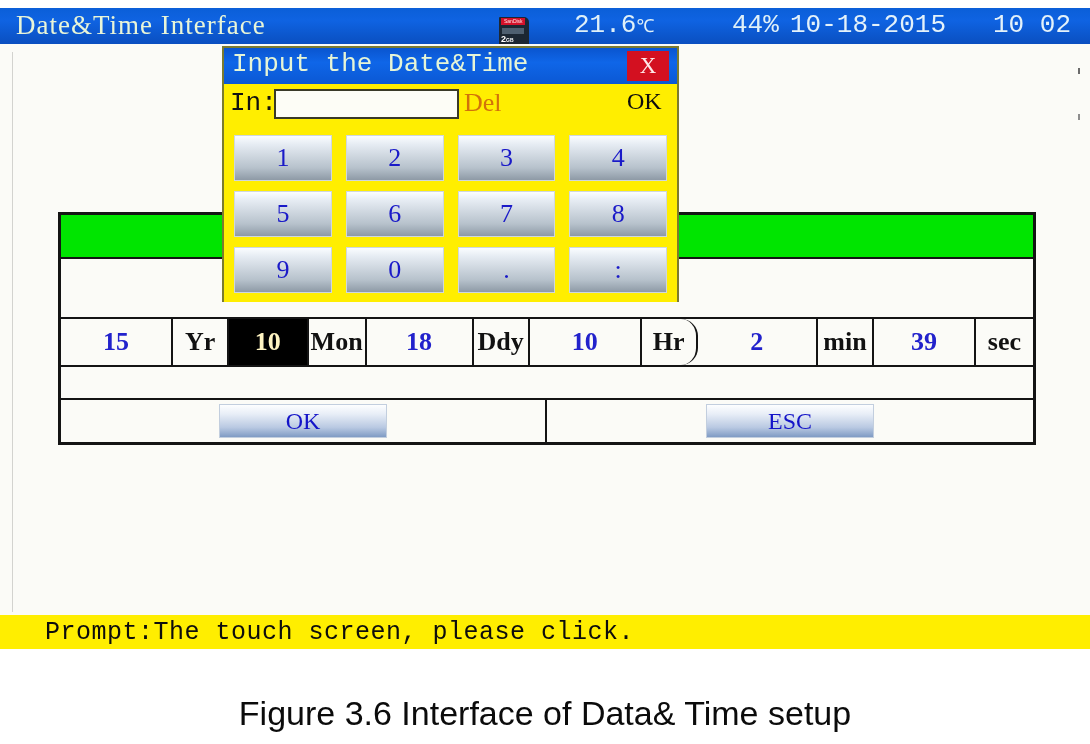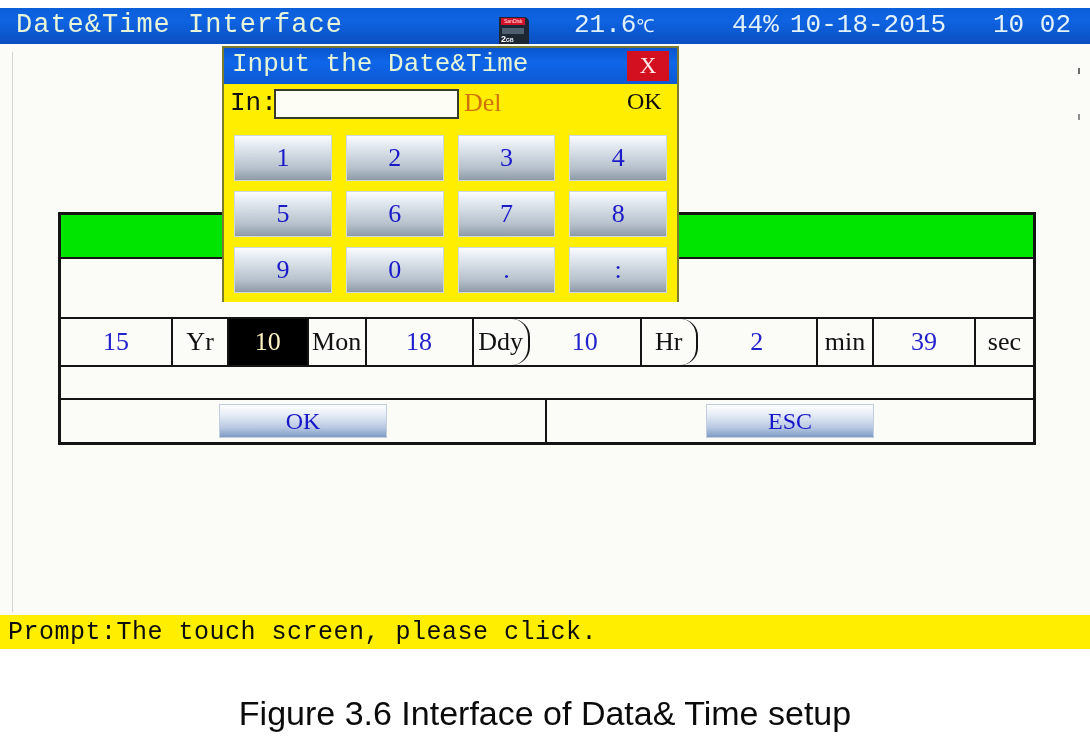--- a/index.html
+++ b/index.html
@@ -35,21 +35,21 @@
   
   .statusbar {
     position: absolute; left: 0; top: 8px; width: 1090px; height: 36px;
     background: linear-gradient(to bottom, #0b5fd8 0%, #0f63e2 30%, #0e5fdc 70%, #0a4fc0 100%);
     overflow: hidden;
   }
   .status-title {
     position: absolute; left: 16px; top: 2px;
     font-size: 27px; letter-spacing: 1px;
     color: #e8f5d8;
-    font-family: Liberation Mono, monospace;
+    font-family: Liberation Serif, serif;
     white-space: nowrap;
   }
   .sd-icon {
     position: absolute; left: 499px; top: 9px; width: 30px; height: 30px;
   }
   .sd-body {
     position: absolute; left: 0; top: 0; width: 30px; height: 30px;
     background: #1c2733;
     border-radius: 1px 5px 1px 1px;
   }
@@ -118,20 +118,21 @@
   .trow-buttons{ top: 185px; height: 42px; }
 
   .data-cells { display: flex; height: 100%; }
   .cell {
     display: flex; align-items: center; justify-content: center;
     border-right: 2px solid #141414;
     font-size: 26px;
     font-family: "Liberation Serif", serif;
     background: #fbfbf7;
     height: 100%;
+    font-weight: bold;
   }
   .cell.num   { color: #2222cc; }
   .cell.unit  { color: #111111; }
   .cell.sel   { background: #000000; color: #fff4c2; }
   .cell.last  { border-right: none; }
 
   .btn-cells { display: flex; height: 100%; }
   .btn-half {
     width: 50%; height: 100%;
     display: flex; align-items: center; justify-content: center;
@@ -212,21 +213,21 @@
     color: #1a1ac8; font-size: 26px;
     display: flex; align-items: center; justify-content: center;
     font-family: "Liberation Serif", serif;
     border: 1px solid #cfd7de;
   }
 
   
   .promptbar {
     position: absolute; left: 0; top: 615px; width: 1090px; height: 34px;
     background: #ffee00;
-    display: flex; align-items: center;
+    display: flex; align-items: center; padding-left: 37px;
   }
   .prompt-text {
     font-size: 25px; color: #0d0d0d; padding-left: 8px;
     font-family: "Liberation Mono", monospace;
     letter-spacing: 0.5px; white-space: nowrap;
   }
 
   
   .caption {
     position: absolute; left: 0; top: 694px; width: 1090px;
@@ -271,21 +272,21 @@
 
     <div class="trow trow-blank1"></div>
 
     <div class="trow trow-data">
       <div class="data-cells" id="datetime-cells">
           <div class="cell num" style="width: 11.5304%;">15</div>
           <div class="cell unit" style="width: 5.7652%;">Yr</div>
           <div class="cell sel" style="width: 8.1761%;">10</div>
           <div class="cell unit" style="width: 5.97484%;">Mon</div>
           <div class="cell num" style="width: 11.0063%;">18</div>
-          <div class="cell unit" style="width: 5.7652%; border-radius: 18px;">Ddy</div>
+          <div class="cell unit" style="width: 5.7652%;">Ddy</div>
           <div class="cell num" style="width: 11.5304%;">10</div>
           <div class="cell unit" style="width: 5.7652%; border-radius: 17px;">Hr</div>
           <div class="cell num" style="width: 12.369%;">2</div>
           <div class="cell unit" style="width: 5.7652%;">min</div>
           <div class="cell num" style="width: 10.4822%;">39</div>
           <div class="cell unit last" style="width: 5.87002%;">sec</div>
         </div>
     </div>
 
     <div class="trow trow-blank2"></div>

